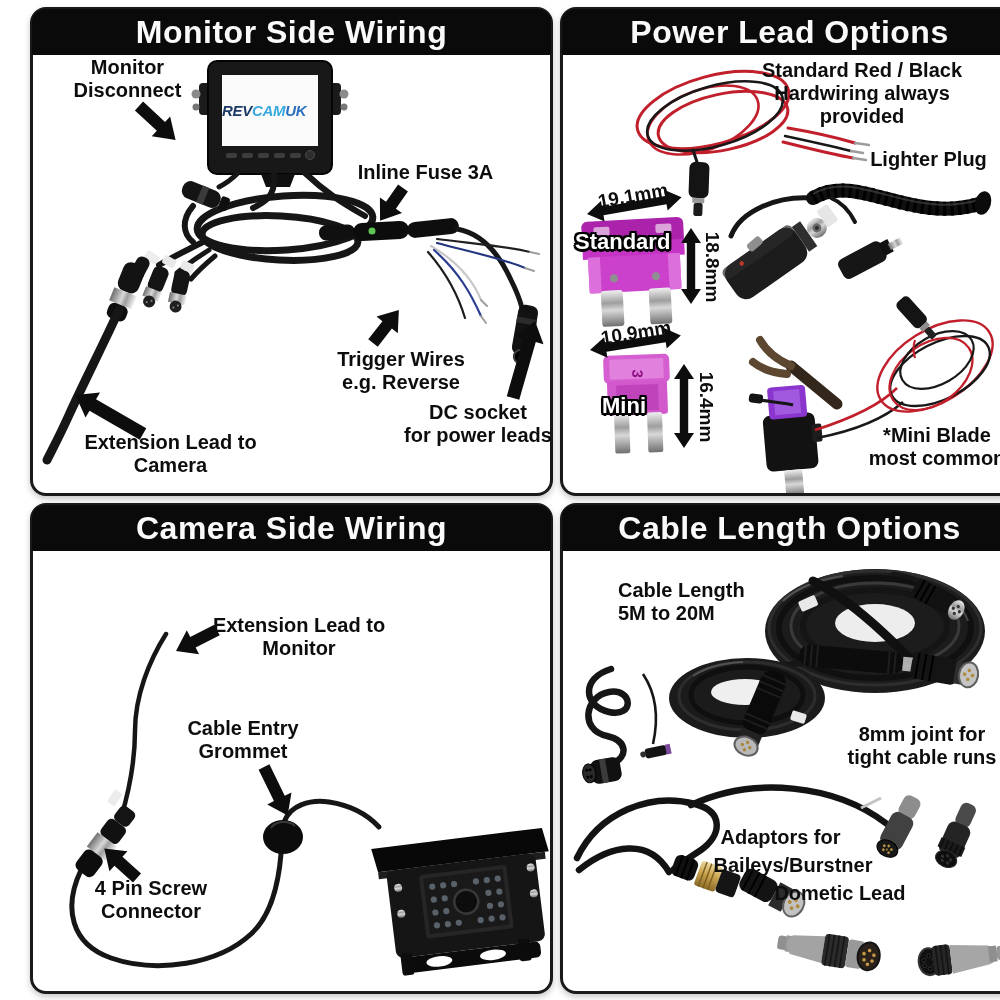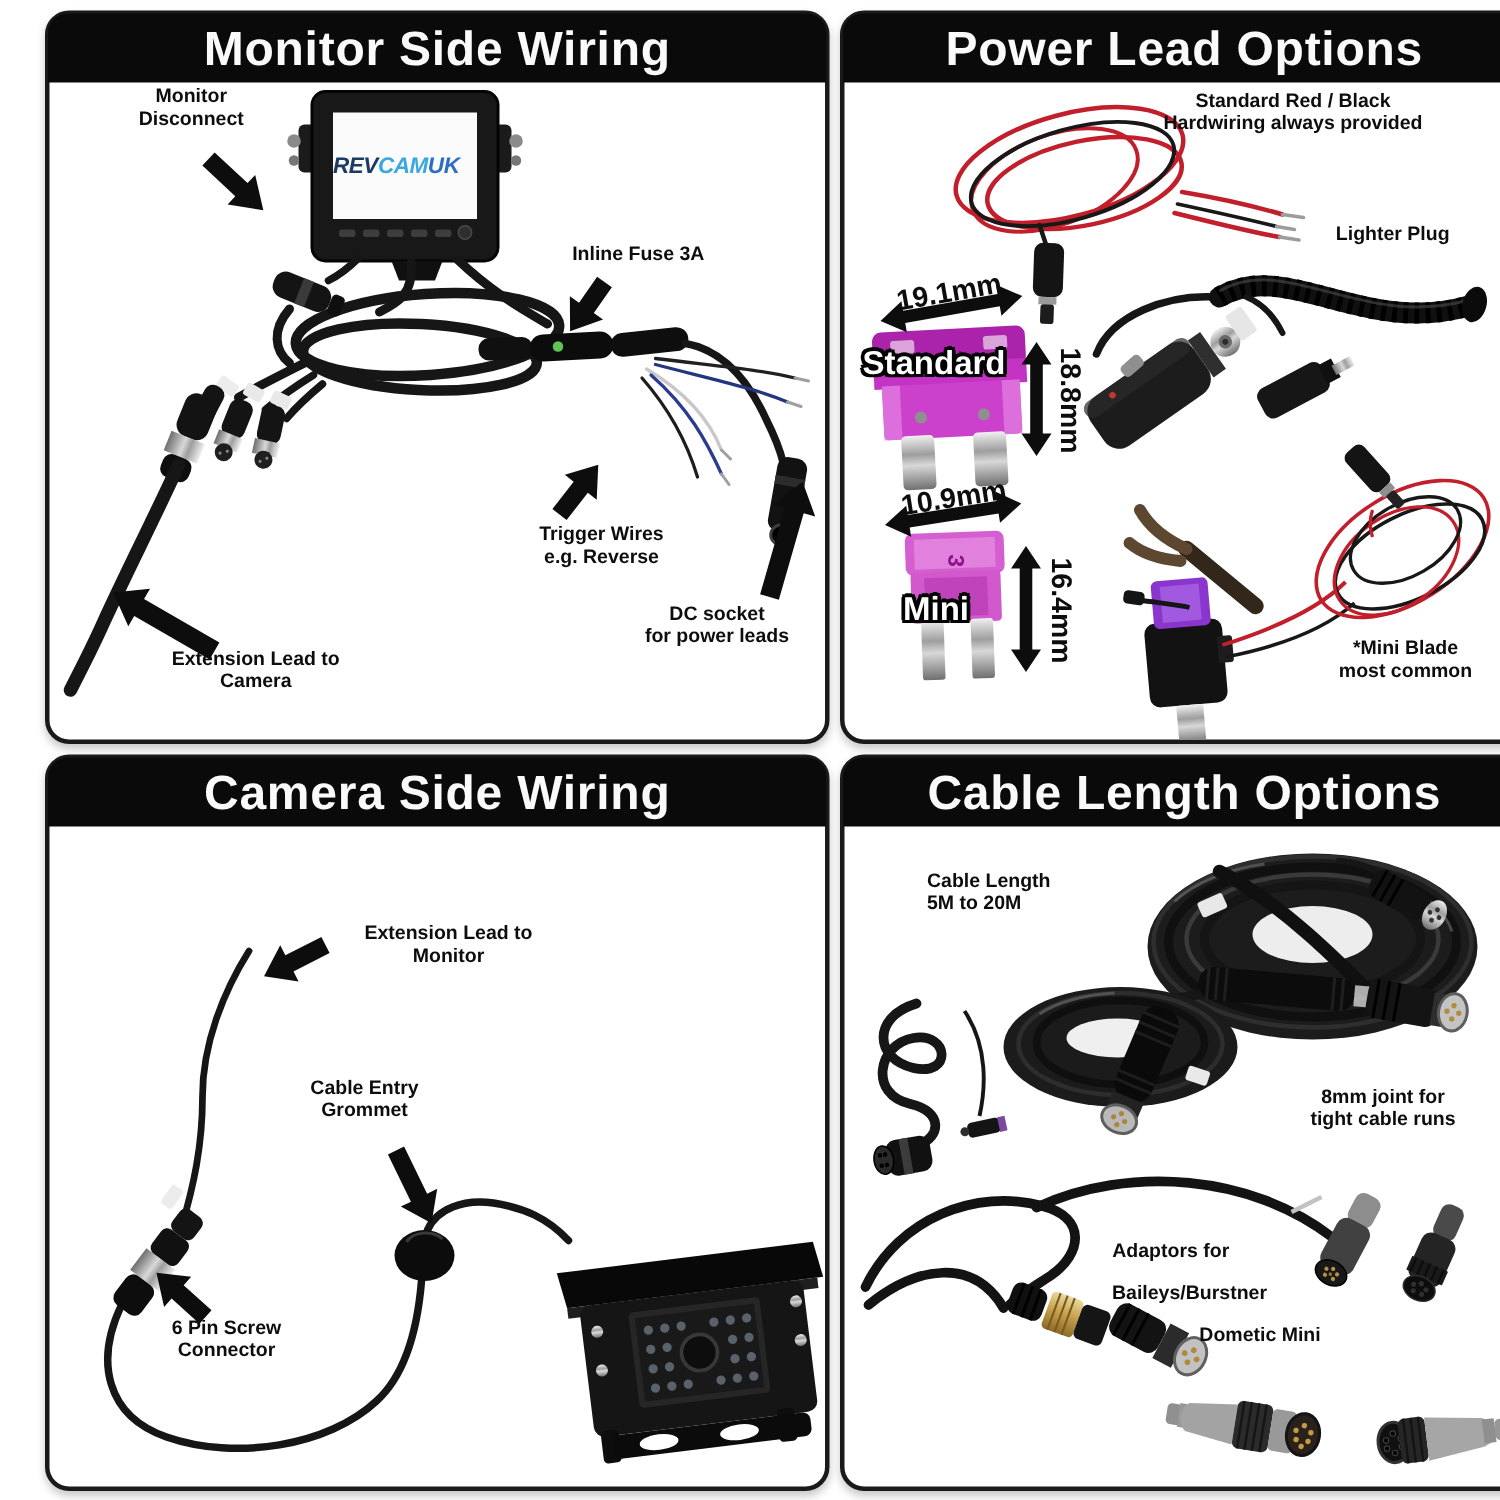--- a/index.html
+++ b/index.html
@@ -4,21 +4,21 @@
 <style>
   html,body{margin:0;padding:0;background:#ffffff;}
   body{width:1000px;height:1000px;font-family:"Liberation Sans",sans-serif;}
   .stage{position:relative;width:1000px;height:1000px;background:#fff;overflow:hidden;margin-left:20px;}
   .panel{position:absolute;background:#fff;border:3px solid #1a1a1a;border-radius:16px;
          box-shadow:0 3px 6px rgba(0,0,0,.22);}
   .ptitle{position:absolute;left:-1px;top:-1px;right:-1px;height:46px;background:#0a0a0a;
           border-radius:13px 13px 0 0;color:#fafafa;font-weight:bold;font-size:32px;
           text-align:center;line-height:47px;letter-spacing:.5px;}
   .art{position:absolute;left:0;top:0;width:100%;height:100%;}
-  .lbl{position:absolute;font-weight:bold;font-size:13px;line-height:1.16;color:#0d0d0d;
+  .lbl{position:absolute;font-weight:bold;font-size:20px;line-height:1.16;color:#0d0d0d;
        text-align:center;white-space:pre-line;}
   .lbl.left{text-align:left;}
   .dim{font-size:19px;}
   .fuse-name{position:absolute;font-weight:bold;font-size:22px;color:#ffffff;text-align:left;
        text-shadow:-2px -2px 0 #000,2px -2px 0 #000,-2px 2px 0 #000,2px 2px 0 #000,
                    -2.5px 0 0 #000,2.5px 0 0 #000,0 -2.5px 0 #000,0 2.5px 0 #000;}
   .logo{position:absolute;font-style:italic;font-weight:bold;font-size:15px;
         letter-spacing:-.3px;text-align:left;white-space:nowrap;}
   .lg-rev{color:#1c3a64}.lg-cam{color:#38a8de}.lg-uk{color:#2d6fbe}
   svg text{font-family:"Liberation Sans",sans-serif;}
@@ -335,21 +335,21 @@
     <g fill="#0d0d0d">
       <path transform="translate(184,124) rotate(153)" d="M0,-6 L27,-6 L27,-13.5 L46,0 L27,13.5 L27,6 L0,6 Z"></path>
       <path transform="translate(231,261) rotate(64)" d="M0,-6 L35,-6 L35,-13.5 L54,0 L35,13.5 L35,6 L0,6 Z"></path>
       <path transform="translate(104,372) rotate(222)" d="M0,-6 L25,-6 L25,-13.5 L44,0 L25,13.5 L25,6 L0,6 Z"></path>
     </g>
   </svg>
   <div class="lbl" style="left:172px;top:108px;width:188px">Extension Lead to
 Monitor</div>
   <div class="lbl" style="left:146px;top:211px;width:128px">Cable Entry
 Grommet</div>
-  <div class="lbl" style="left:44px;top:371px;width:148px">6 Pin Screw
+  <div class="lbl" style="left:44px;top:371px;width:148px">4 Pin Screw
 Connector</div>
 </section>
 
 <section class="panel" style="left:540px;top:503px;width:453px;height:485px">
   <div class="ptitle">Cable Length Options</div>
   <svg class="art" viewBox="0 0 453 485">
 
     <g>
       <ellipse cx="312" cy="125" rx="110" ry="62" fill="#1c1c1c"></ellipse>
       <ellipse cx="312" cy="122" rx="106" ry="57" fill="none" stroke="#2e2e2e" stroke-width="3"></ellipse>
@@ -507,16 +507,16 @@
       <rect x="30" y="-8" width="8" height="16" fill="#8f8f8f"></rect>
       <rect x="38" y="-7" width="8" height="14" rx="3" fill="#979797"></rect>
     </g>
   </svg>
   <div class="lbl left" style="left:55px;top:73px;width:150px">Cable Length
 5M to 20M</div>
   <div class="lbl" style="left:275px;top:217px;width:168px">8mm joint for
 tight cable runs</div>
   <div class="lbl" style="left:150px;top:320px;width:135px">Adaptors for</div>
   <div class="lbl" style="left:144px;top:348px;width:172px">Baileys/Burstner</div>
-  <div class="lbl" style="left:196px;top:376px;width:162px">Dometic Mini</div>
+  <div class="lbl" style="left:196px;top:376px;width:162px">Dometic Lead</div>
 </section>
 
 </div>
 
 </body></html>

